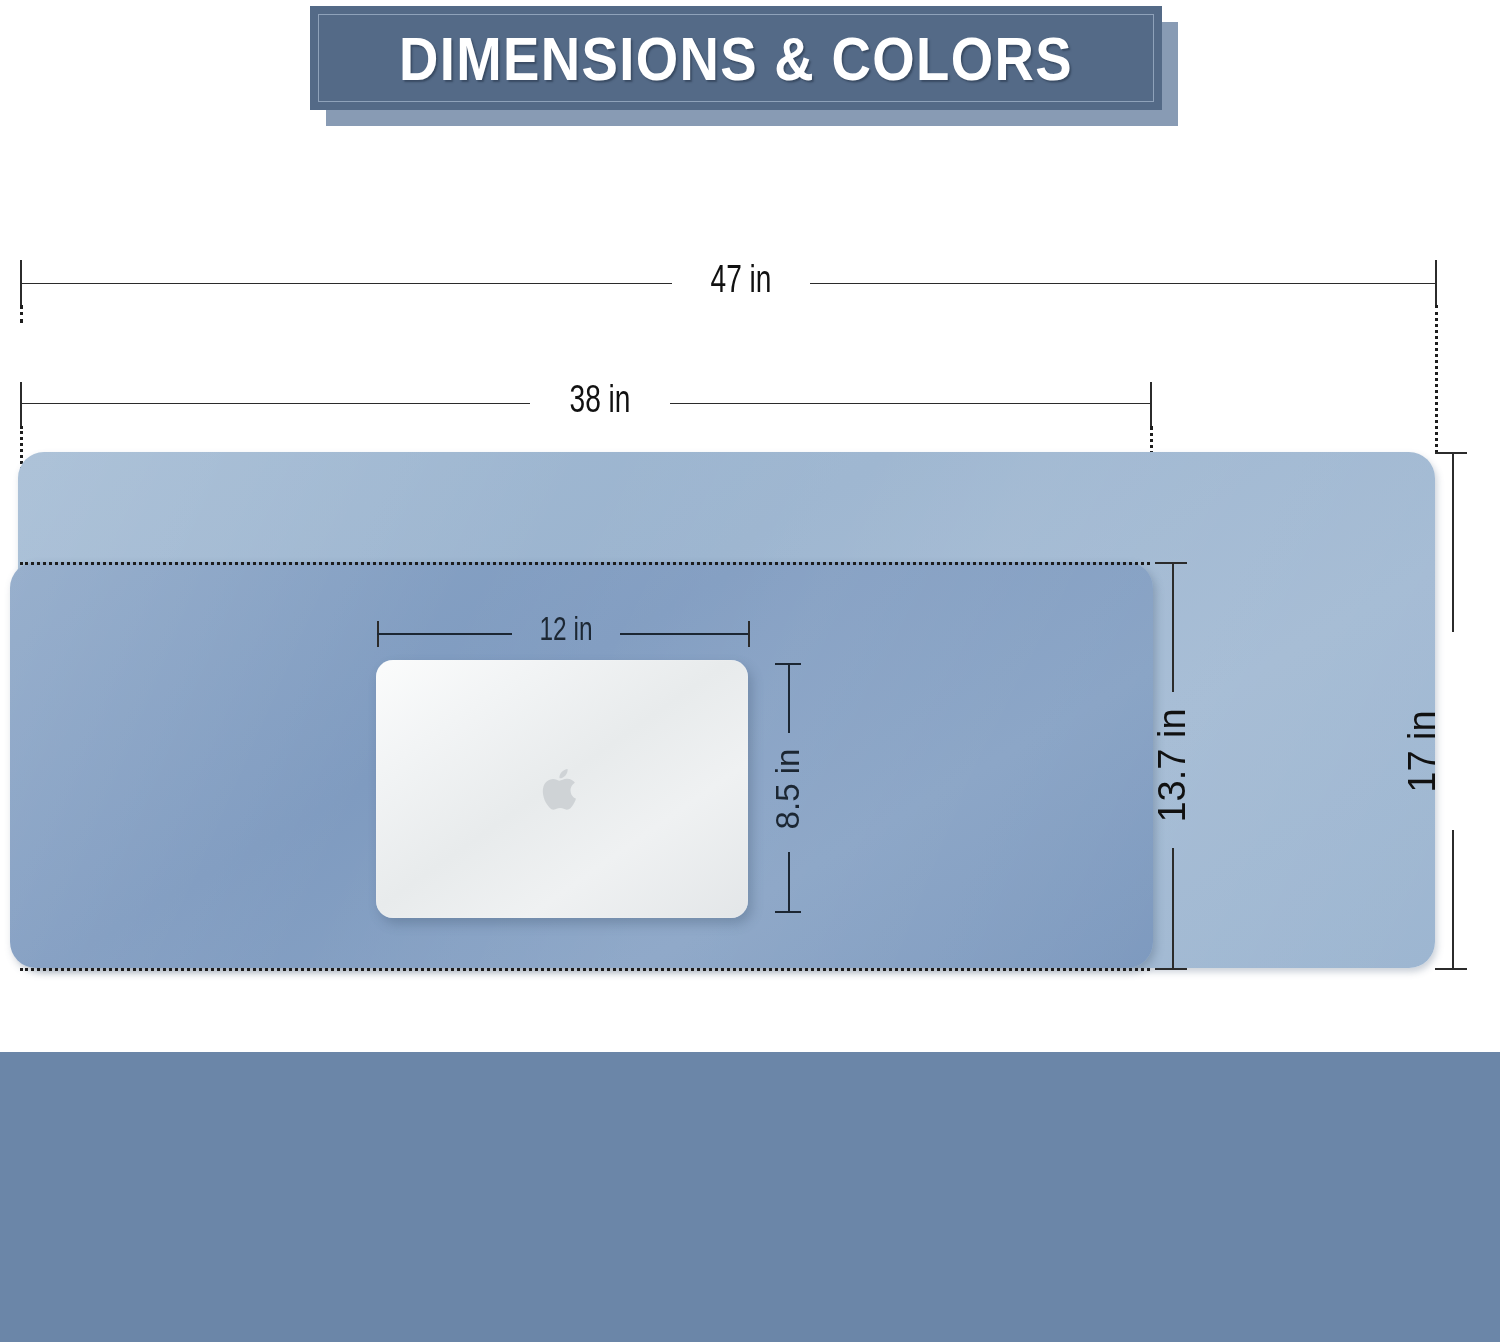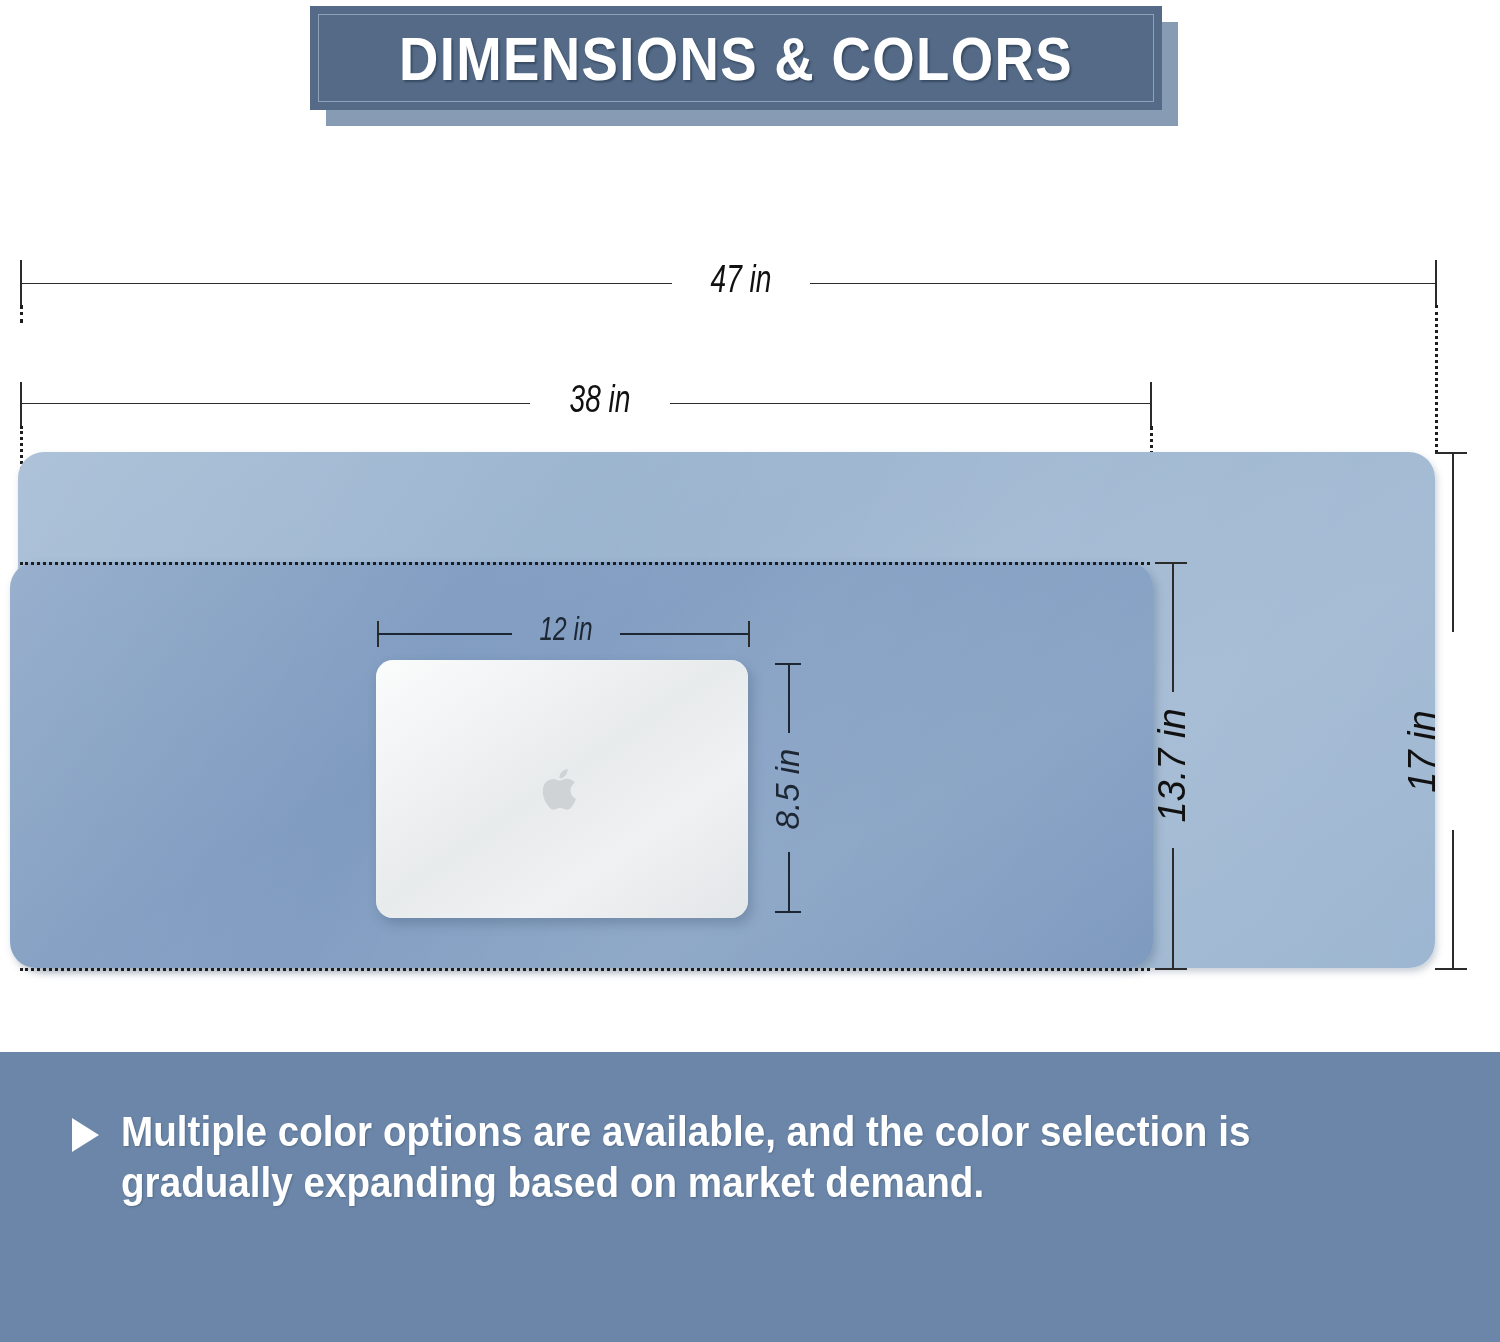--- a/index.html
+++ b/index.html
@@ -54,21 +54,21 @@
     font-family: "Liberation Sans Narrow", "Liberation Sans", sans-serif;
     transform: scaleX(.88);
     text-shadow: 2px 2px 2px rgba(35,50,70,.55);
     white-space: nowrap;
   }
 
   
   #diagram {
     position: absolute;
     left: 0; top: 130px;
-    width: 1500px; height: 910px; font-style: italic;
+    width: 1500px; height: 910px;
   }
 
   
   .mat {
     position: absolute;
     border-radius: 26px;
   }
   #mat-back {
     left: 18px; top: 322px;
     width: 1417px; height: 516px;
@@ -265,20 +265,16 @@
   <div class="tick-h" style="left:1435px; top:838px; width:32px;"></div>
   <div class="dim-v-line" style="left:1452px; top:322px; height:180px;"></div>
   <div class="dim-v-line" style="left:1452px; top:700px; height:138px;"></div>
   <div class="dim-label rot" style="left:1332px; top:600px; width:180px; text-align:center;">17 in</div>
 
 </div>
 
 <div id="feature-panel">
   <div id="feature-list">
 
-    <div class="feature-item">
-      <span class="bullet-arrow"></span>
-      <span class="feature-text">Multiple color options are available, and the color selection is gradually expanding based on market demand.</span>
-    </div>
 
 
   </div>
 </div>
 
 </body></html>

